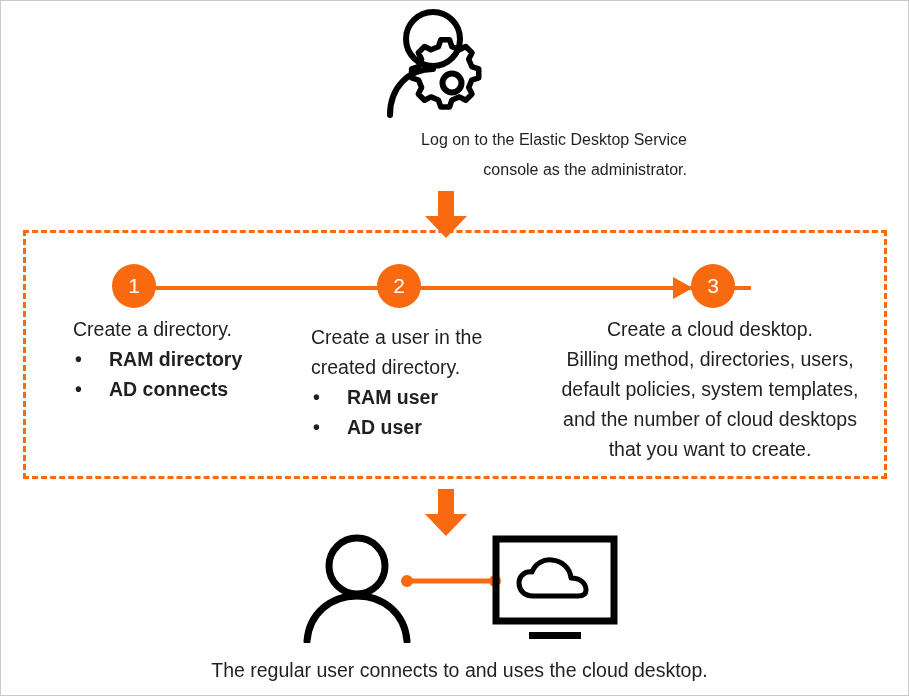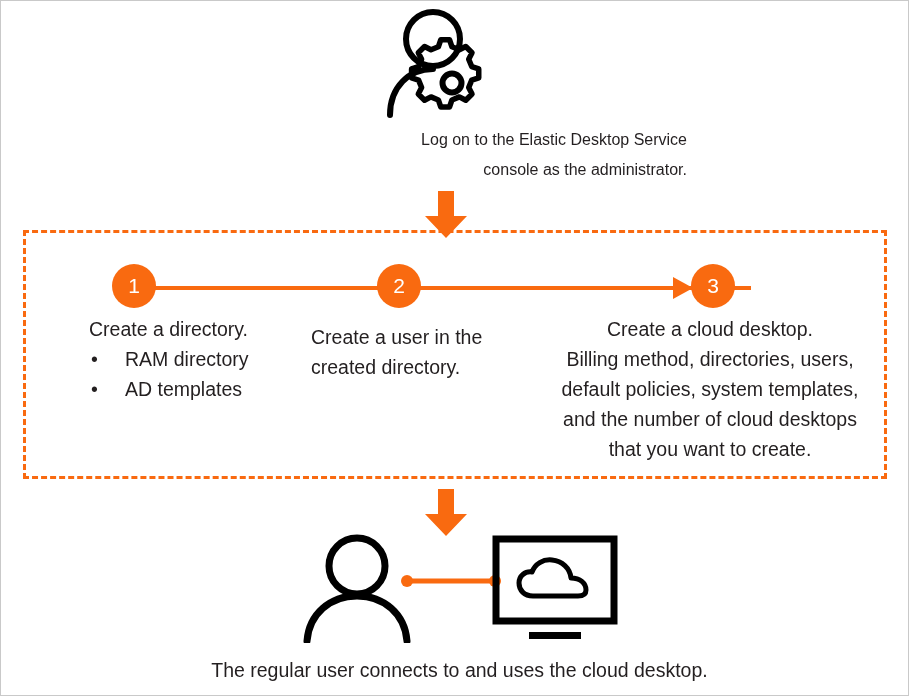--- a/index.html
+++ b/index.html
@@ -97,28 +97,29 @@
   }
   .step-head { white-space: pre-line; }
   .bullets {
     list-style: none;
     margin: 0;
     padding: 0;
   }
   .bullets li {
     position: relative;
     padding-left: 36px;
+    font-weight: bold;
   }
   .bullets li::before {
     content: "\2022";
     position: absolute;
     left: 2px;
     top: 0;
   }
-  #step-text-1 { left: 88px; top: 313px; width: 220px; }
+  #step-text-1 { left: 72px; top: 313px; width: 220px; }
   #step-text-2 { left: 310px; top: 321px; width: 230px; }
   #step-text-3 { left: 544px; top: 313px; width: 330px; }
   #step-text-3 .step-head { text-align: center; }
   #step-text-3 .step-detail { text-align: center; white-space: pre-line; }
 
   
   #user-icon {
     position: absolute;
     left: 300px;
     top: 532px;
@@ -183,27 +184,31 @@
   </div>
 
   <div class="step-circle" id="step-circle-1">1</div>
   <div class="step-circle" id="step-circle-2">2</div>
   <div class="step-circle" id="step-circle-3">3</div>
 
   <div class="step-text" id="step-text-1">
     <div class="step-head">Create a directory.</div>
     <ul class="bullets">
       <li>RAM directory</li>
-      <li>AD templates</li>
+      <li>AD connects</li>
     </ul>
   </div>
 
   <div class="step-text" id="step-text-2">
     <div class="step-head">Create a user in the
 created directory.</div>
+    <ul class="bullets">
+      <li>RAM user</li>
+      <li>AD user</li>
+    </ul>
   </div>
 
   <div class="step-text" id="step-text-3">
     <div class="step-head">Create a cloud desktop.</div>
     <div class="step-detail">Billing method, directories, users,
 default policies, system templates,
 and the number of cloud desktops
 that you want to create.</div>
   </div>
 

